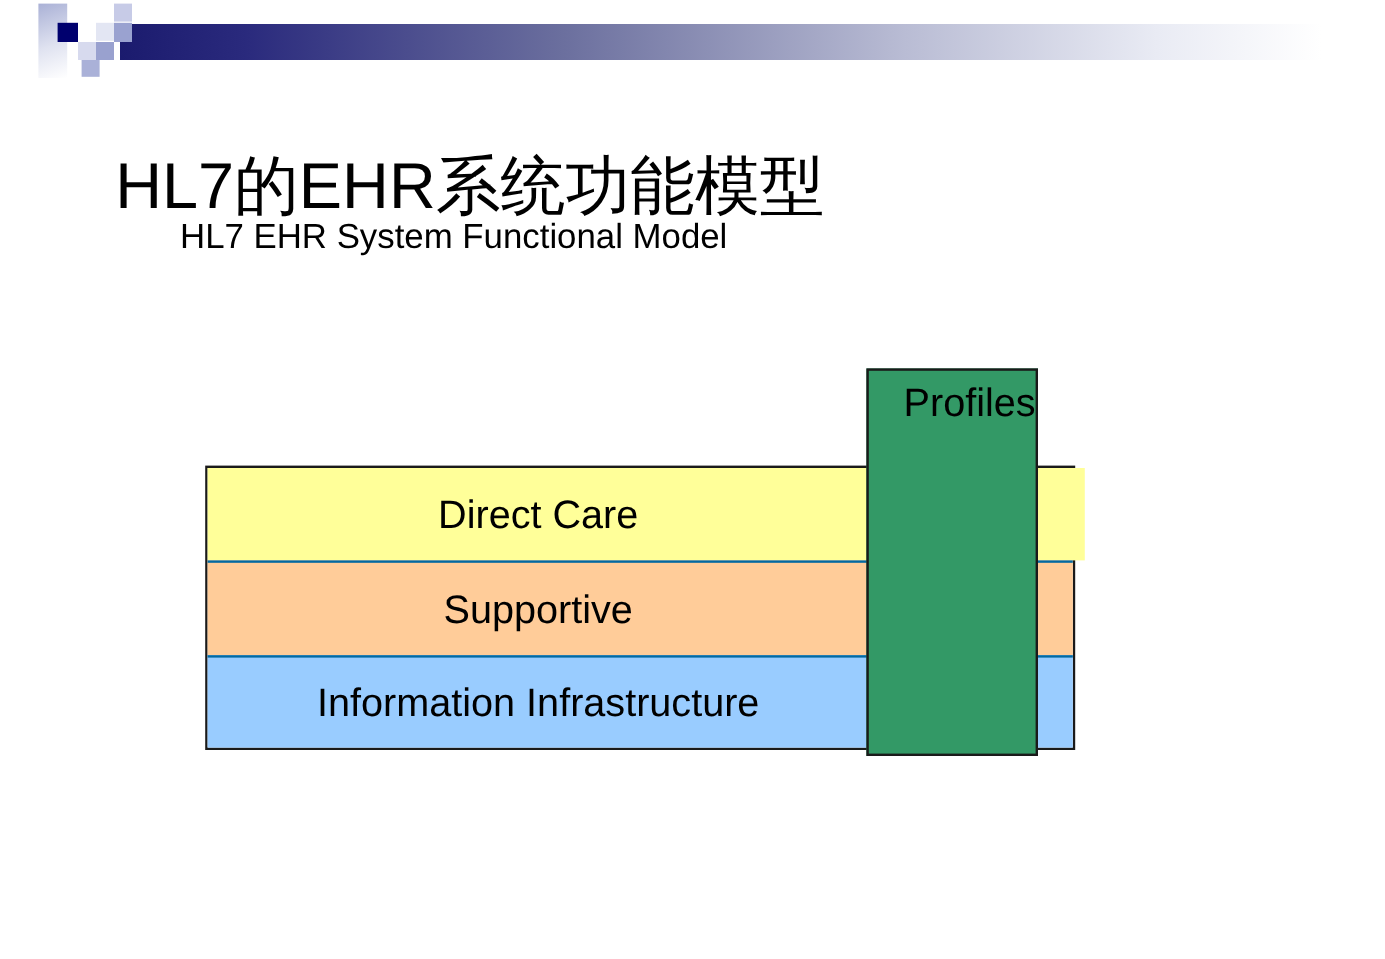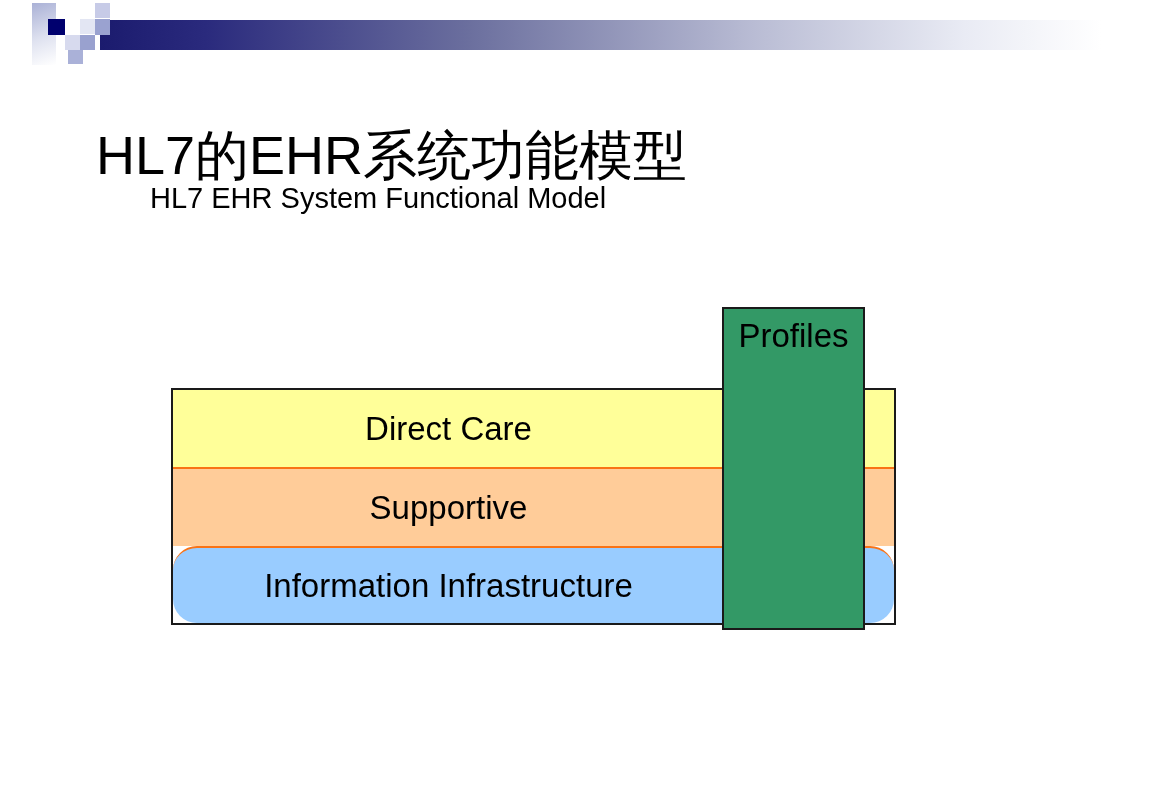--- a/index.html
+++ b/index.html
@@ -34,22 +34,22 @@
   .subtitle{
     position:absolute;left:150px;top:170px;font-size:29px;line-height:1.2;
     color:#000;white-space:nowrap;margin-top:11px;
   }
   
   .bars-stack{
     position:absolute;left:171px;top:388px;width:725px;
     border:2px solid #1a1a1a;box-sizing:border-box;background:#fff;z-index:1;
   }
   .bar-row{position:relative;width:100%;}
-  .bar-row + .bar-row{border-top:2px solid #f97316;}
-  .row-1{height:77px;}
+  .bar-row + .bar-row{border-top:2px solid #0369a1;}
+  .row-1{height:77px;padding-left:10px;}
   .row-2{height:77px;}
   .row-3{height:75px;}
   .bar-label{
     position:absolute;left:0;top:0;width:551px;height:100%;
     display:flex;align-items:center;justify-content:center;
     font-size:33px;color:#000;
   }
   .profiles-bar{
     position:absolute;left:722px;top:307px;width:143px;height:323px;
     border:2px solid #1a1a1a;box-sizing:border-box;z-index:5;
@@ -75,20 +75,20 @@
 <div class="title">HL7的EHR系统功能模型</div>
 <div class="subtitle">HL7 EHR System Functional Model</div>
 
 <div class="bars-stack">
   <div class="bar-row row-1" style="background-color: rgb(255, 255, 153);">
     <div class="bar-label">Direct Care</div>
   </div>
   <div class="bar-row row-2" style="background-color: rgb(255, 204, 153);">
     <div class="bar-label">Supportive</div>
   </div>
-  <div class="bar-row row-3" style="background-color: rgb(153, 204, 255); border-radius: 24px;">
+  <div class="bar-row row-3" style="background-color: rgb(153, 204, 255);">
     <div class="bar-label">Information Infrastructure</div>
   </div>
 </div>
 
-<div class="profiles-bar" style="background-color: rgb(51, 153, 102);">
+<div class="profiles-bar" style="background-color: rgb(51, 153, 102); text-align: right;">
   <span class="profiles-label">Profiles</span>
 </div>
 
 </body></html>

